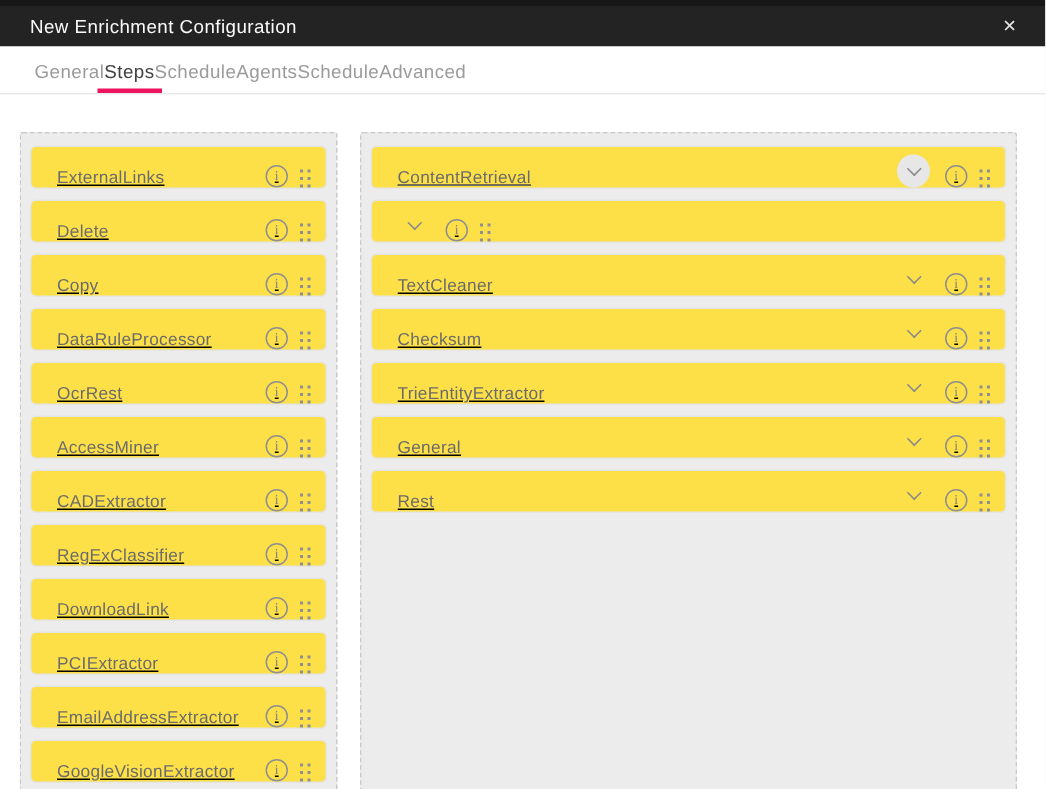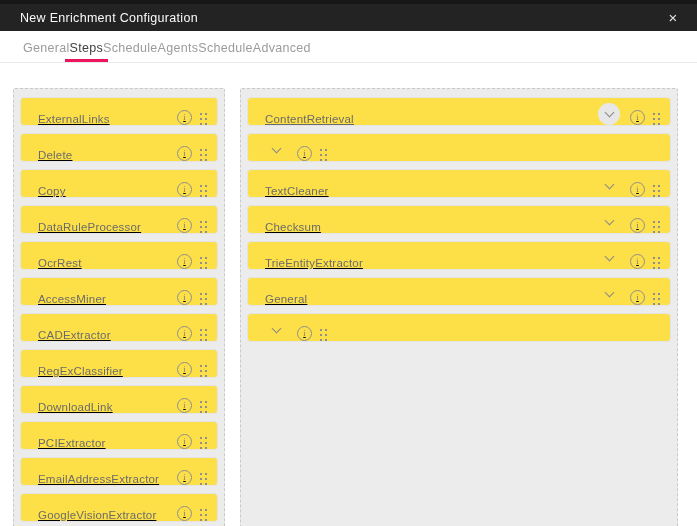--- a/index.html
+++ b/index.html
@@ -238,20 +238,21 @@
       <span class="lbl">General</span>
       <span class="chevwrap">
           <span class="chev"></span>
         </span>
       <span class="info">i</span>
       <span class="drag">
           <span class="dots"></span>
         </span>
     </div>
     <div class="card">
+      <span class="lbl">Rest</span>
       <span class="chevwrap">
           <span class="chev"></span>
         </span>
       <span class="info">i</span>
       <span class="drag">
           <span class="dots"></span>
         </span>
     </div>
   </div>
 

